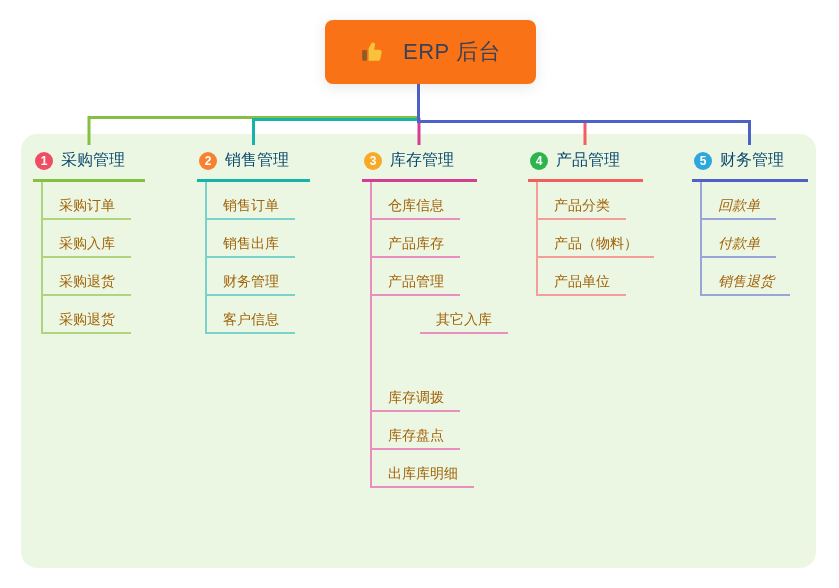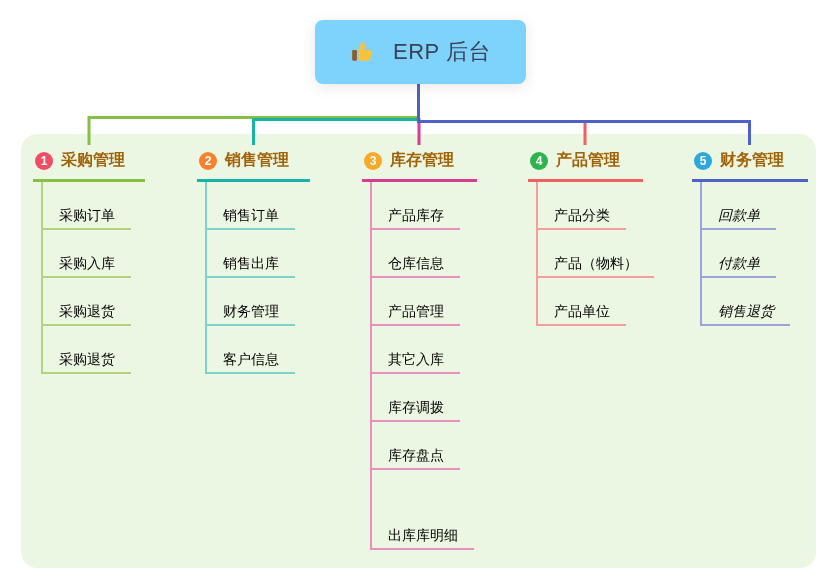--- a/index.html
+++ b/index.html
@@ -27,25 +27,25 @@
   
   svg.connectors {
     position: absolute;
     left: 0;
     top: 0;
     pointer-events: none;
   }
   
   .root-card {
     position: absolute;
-    left: 315px;
+    left: 325px;
     top: 20px;
     width: 211px;
     height: 64px;
-    background: #7dd3fc;
+    background: #f97316;
     border-radius: 8px;
     box-shadow: 0 3px 14px rgba(60, 80, 60, 0.13);
     display: flex;
     align-items: center;
     justify-content: center;
     gap: 17px;
     z-index: 3;
   }
   .root-title {
     font-size: 22px;
@@ -73,37 +73,37 @@
     border-radius: 50%;
     color: #ffffff;
     font-size: 12px;
     font-weight: bold;
     line-height: 18px;
     text-align: center;
     flex: 0 0 auto;
   }
   .branch-label {
     font-size: 16px;
-    font-weight: 700;
-    color: #a16207;
+    font-weight: 400;
+    color: #0c4a6e;
     white-space: nowrap;
   }
   .branch-children {
     margin-left: 8px;
     border-left: 2px solid #ccc;
   }
   .child-node {
     box-sizing: border-box;
     width: fit-content;
     min-width: 74px;
-    padding: 25px 16px 4px 16px;
+    padding: 15px 16px 4px 16px;
     border-bottom: 2px solid #0c4a6e;
     font-size: 14px;
     line-height: 17px;
-    color: #000000;
+    color: #a16207;
     white-space: nowrap;
   }
 </style>
 </head>
 <body>
 
 <div class="canvas">
 
   <div class="panel" id="panel" style="background: rgb(236, 247, 227);"></div>
 
@@ -149,27 +149,27 @@
           <div class="child-node" style="border-bottom-color: rgb(122, 210, 202);">财务管理</div>
           <div class="child-node" style="border-bottom-color: rgb(122, 210, 202);">客户信息</div>
         </div>
       </div>
       <div class="branch" style="left: 362px;">
         <div class="branch-header" style="width: 115px; border-bottom-color: rgb(212, 61, 144);">
           <span class="badge" style="background: rgb(247, 169, 39);">3</span>
           <span class="branch-label">库存管理</span>
         </div>
         <div class="branch-children" style="border-left-color: rgb(233, 143, 192);">
+          <div class="child-node" style="border-bottom-color: rgb(233, 143, 192);">仓库信息</div>
           <div class="child-node" style="border-bottom-color: rgb(233, 143, 192);">产品库存</div>
-          <div class="child-node" style="border-bottom-color: rgb(233, 143, 192);">仓库信息</div>
           <div class="child-node" style="border-bottom-color: rgb(233, 143, 192);">产品管理</div>
-          <div class="child-node" style="border-bottom-color: rgb(233, 143, 192);">其它入库</div>
-          <div class="child-node" style="border-bottom-color: rgb(233, 143, 192);">库存调拨</div>
+          <div class="child-node" style="border-bottom-color: rgb(233, 143, 192); margin-left: 48px;">其它入库</div>
+          <div class="child-node" style="border-bottom-color: rgb(233, 143, 192); margin-top: 40px;">库存调拨</div>
           <div class="child-node" style="border-bottom-color: rgb(233, 143, 192);">库存盘点</div>
-          <div class="child-node" style="border-bottom-color: rgb(233, 143, 192); margin-top: 32px;">出库库明细</div>
+          <div class="child-node" style="border-bottom-color: rgb(233, 143, 192);">出库库明细</div>
         </div>
       </div>
       <div class="branch" style="left: 528px;">
         <div class="branch-header" style="width: 115px; border-bottom-color: rgb(241, 95, 95);">
           <span class="badge" style="background: rgb(45, 180, 77);">4</span>
           <span class="branch-label">产品管理</span>
         </div>
         <div class="branch-children" style="border-left-color: rgb(245, 157, 153);">
           <div class="child-node" style="border-bottom-color: rgb(245, 157, 153);">产品分类</div>
           <div class="child-node" style="border-bottom-color: rgb(245, 157, 153);">产品（物料）</div>

